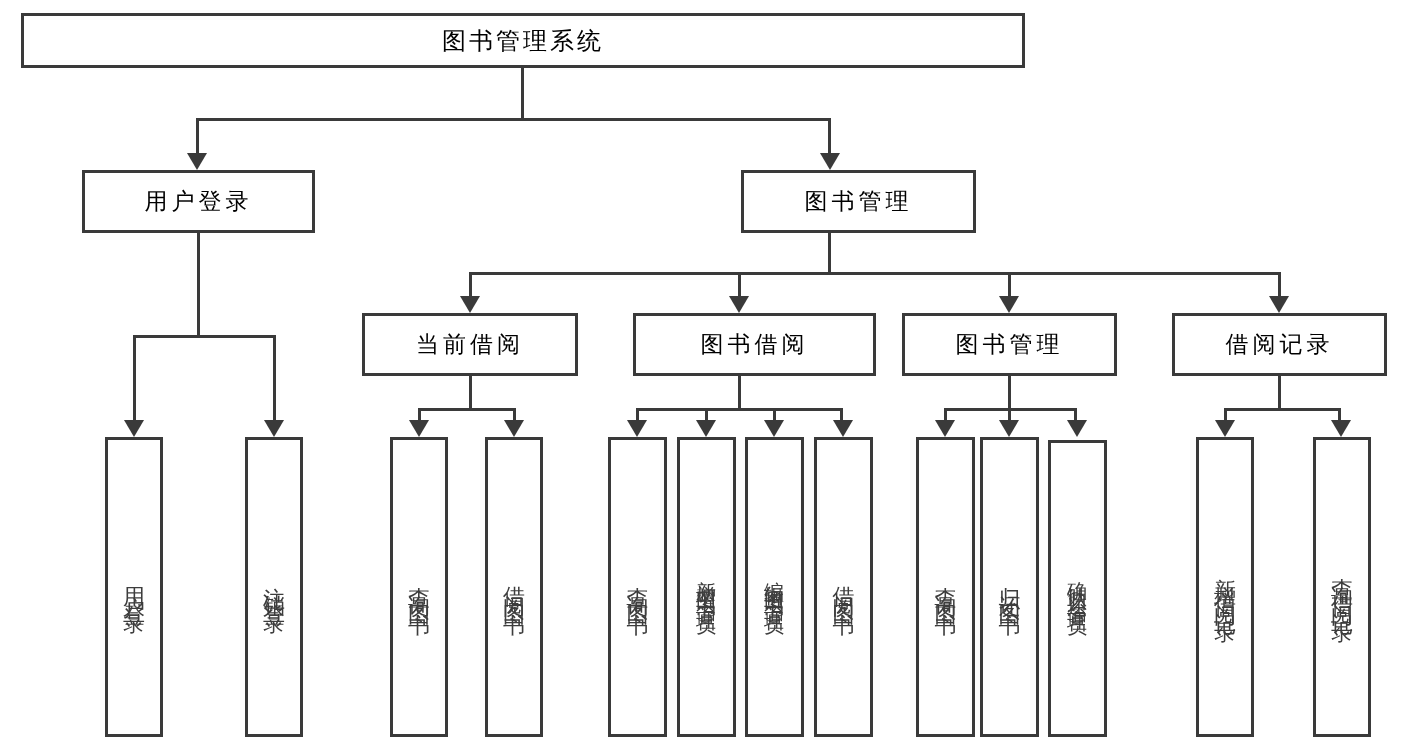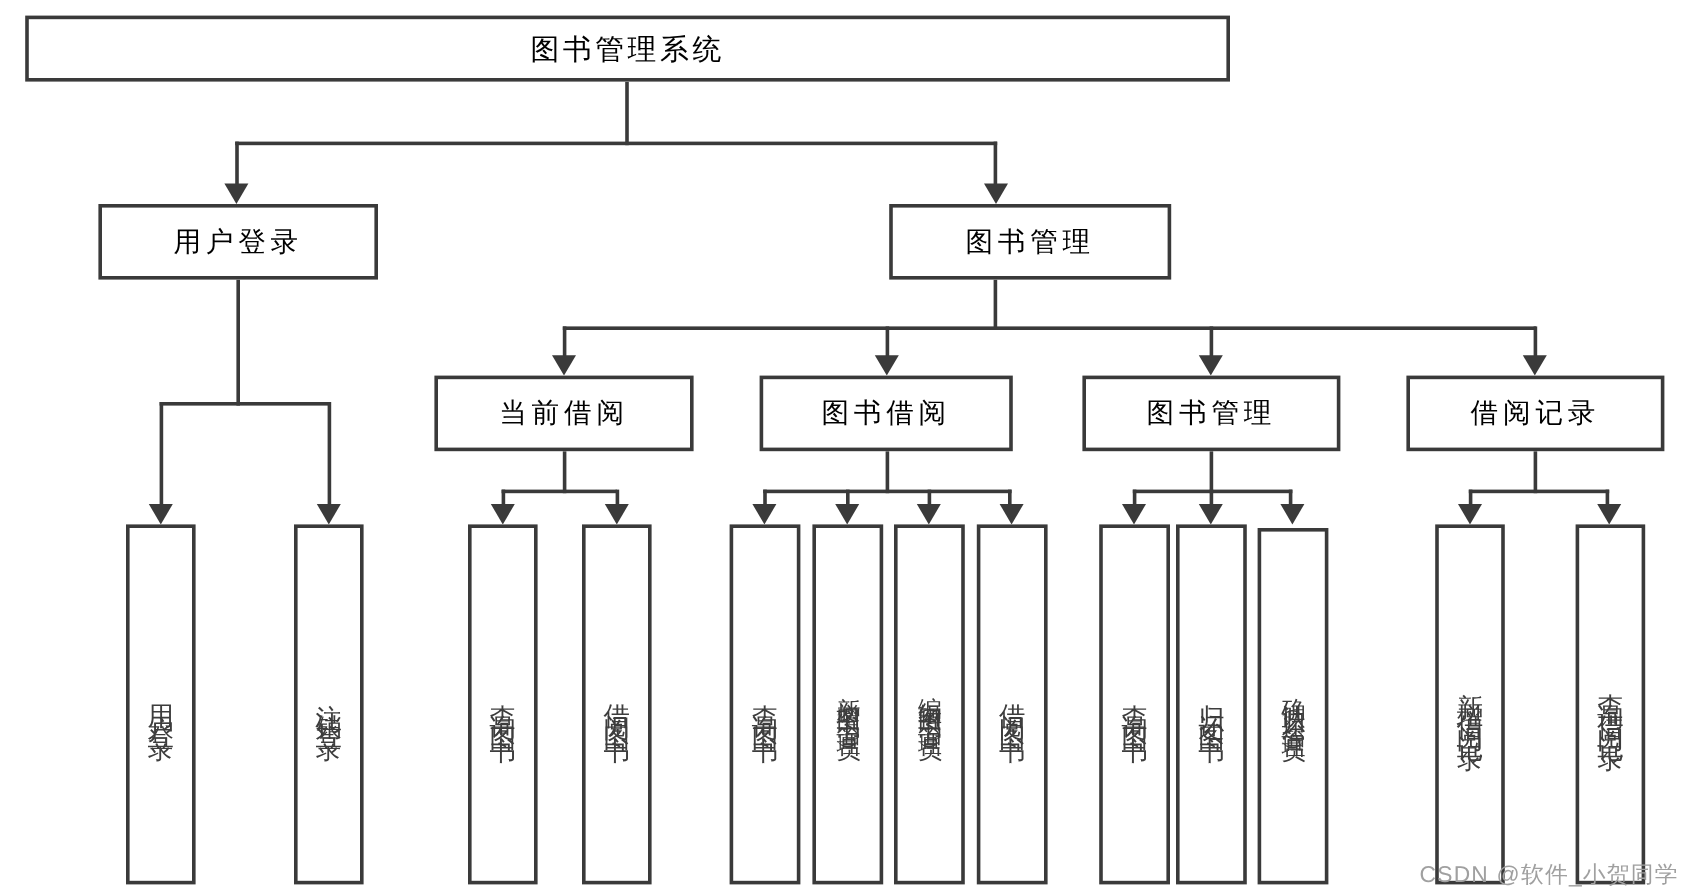--- a/index.html
+++ b/index.html
@@ -104,21 +104,21 @@
   <div class="node" style="left:82px; top:170px; width:233px; height:63px;">
     <span class="h-label">用户登录</span>
   </div>
   <div class="node" style="left:712px; top:170px; width:235px; height:63px;margin-left:29px;">
     <span class="h-label">图书管理</span>
   </div>
 
   <div class="node" style="left:362px; top:313px; width:216px; height:63px;">
     <span class="h-label">当前借阅</span>
   </div>
-  <div class="node" style="left:633px; top:313px; width:211px; height:63px;">
+  <div class="node" style="left:633px; top:313px; width:243px; height:63px;">
     <span class="h-label">图书借阅</span>
   </div>
   <div class="node" style="left:902px; top:313px; width:215px; height:63px;">
     <span class="h-label">图书管理</span>
   </div>
   <div class="node" style="left:1172px; top:313px; width:215px; height:63px;">
     <span class="h-label">借阅记录</span>
   </div>
 
   <div class="node" style="left:105px; top:437px; width:58px; height:300px;">
@@ -158,15 +158,14 @@
     <span class="v-label tight">确认归还（管理员）</span>
   </div>
 
   <div class="node" style="left:1196px; top:437px; width:58px; height:300px;">
     <span class="v-label">新增借阅记录</span>
   </div>
   <div class="node" style="left:1313px; top:437px; width:58px; height:300px;">
     <span class="v-label">查询借阅记录</span>
   </div>
 
-  <div class="watermark">CSDN @软件_小贺同学</div>
 
 </div>
 
 </body></html>

